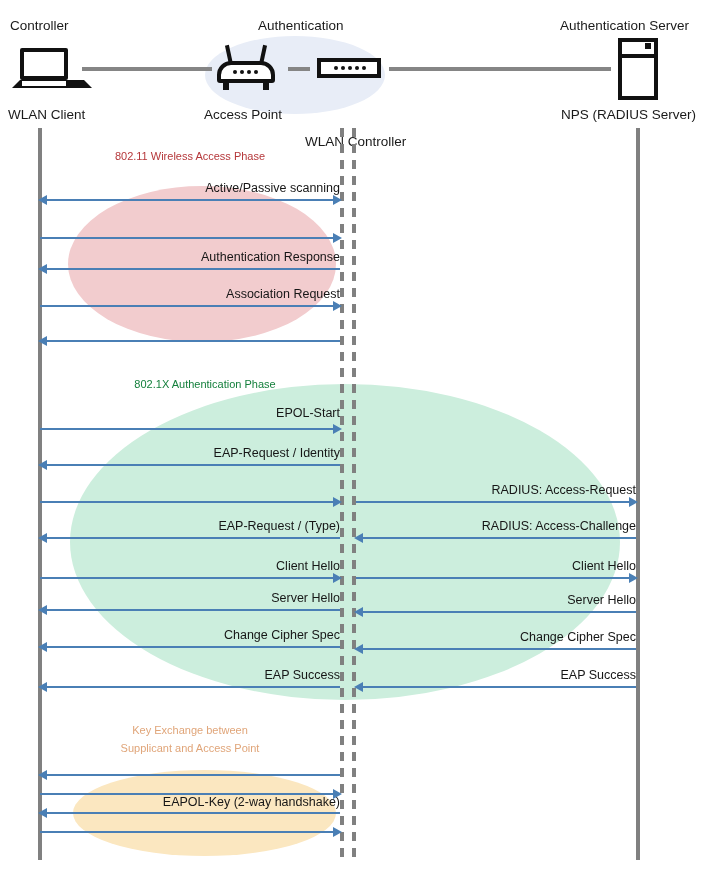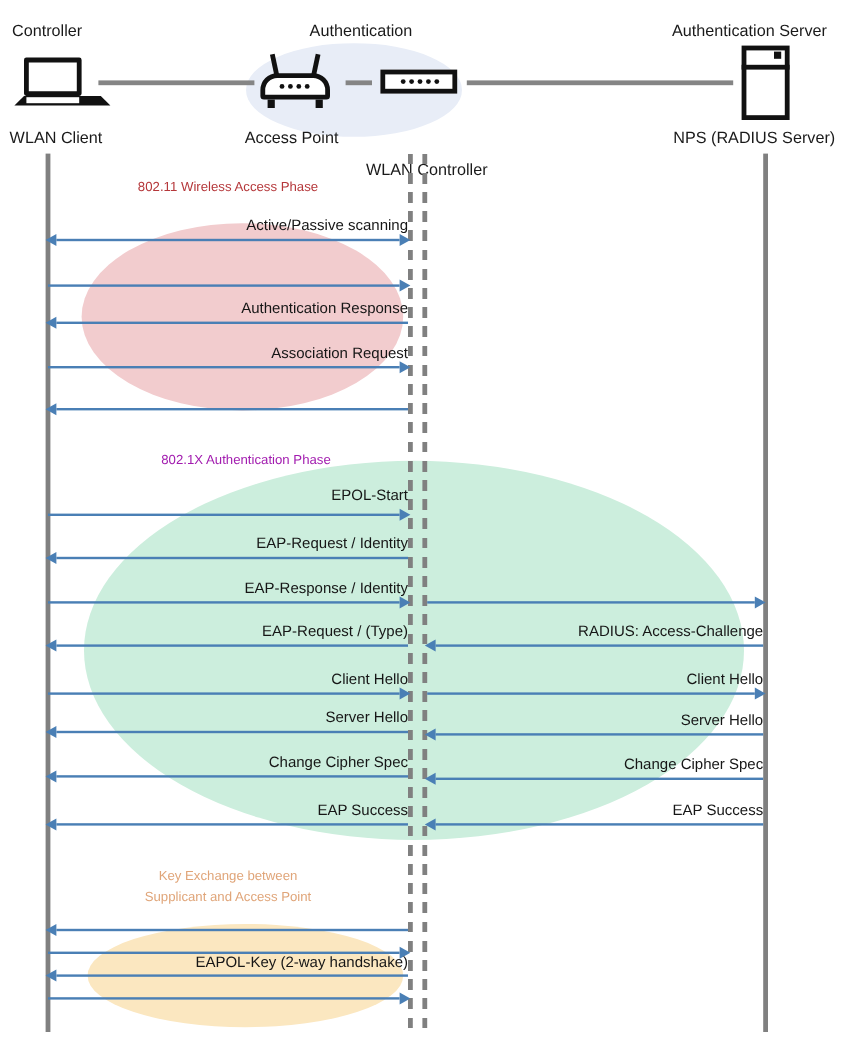--- a/index.html
+++ b/index.html
@@ -121,21 +121,21 @@
   <div class="ellipse" style="left:68px;top:186px;width:268px;height:156px;background:#f2ccce;"></div>
   <div class="ellipse" style="left:70px;top:384px;width:550px;height:316px;background:#cceedd;"></div>
   <div class="ellipse" style="left:73px;top:770px;width:263px;height:86px;background:#fbe7c0;"></div>
 
   <div class="lifeline" style="left:38px;top:128px;height:732px;"></div>
   <div class="dashline" style="left:340px;top:128px;height:732px;"></div>
   <div class="dashline" style="left:352px;top:128px;height:732px;"></div>
   <div class="lifeline" style="left:636px;top:128px;height:732px;"></div>
 
   <div class="phase-cap" style="left:80px;top:147px;width:220px;color:#b5373a;">802.11 Wireless Access Phase</div>
-  <div class="phase-cap" style="left:95px;top:375px;width:220px;color:#a21caf;">802.1X Authentication Phase</div>
+  <div class="phase-cap" style="left:95px;top:375px;width:220px;color:#15803d;">802.1X Authentication Phase</div>
   <div class="phase-cap" style="left:85px;top:721px;width:210px;color:#e0a579;">Key Exchange between
 Supplicant and Access Point</div>
 
   <div class="msg-lbl" style="left:40px;top:181px;width:300px;">Active/Passive scanning</div>
   <div class="arrow" style="left:47px;top:199px;width:286px;">
     <div class="ah ah-r"></div>
       <div class="ah ah-l"></div>
     </div>
 
   <div class="arrow" style="left:40px;top:237px;width:293px;">
@@ -159,21 +159,20 @@
   <div class="msg-lbl" style="left:40px;top:406px;width:300px;">EPOL-Start</div>
   <div class="arrow" style="left:40px;top:428px;width:293px;">
     <div class="ah ah-r"></div>
     </div>
 
   <div class="msg-lbl" style="left:40px;top:446px;width:300px;">EAP-Request / Identity</div>
   <div class="arrow" style="left:47px;top:464px;width:293px;">
     <div class="ah ah-l"></div>
     </div>
 
-  <div class="msg-lbl" style="left:40px;top:483px;width:300px;">EAP-Response / Identity</div>
   <div class="arrow" style="left:40px;top:501px;width:293px;">
     <div class="ah ah-r"></div>
     </div>
 
   <div class="msg-lbl" style="left:40px;top:519px;width:300px;">EAP-Request / (Type)</div>
   <div class="arrow" style="left:47px;top:537px;width:293px;">
     <div class="ah ah-l"></div>
     </div>
 
   <div class="msg-lbl" style="left:40px;top:559px;width:300px;">Client Hello</div>
@@ -206,20 +205,21 @@
 
   <div class="msg-lbl" style="left:40px;top:795px;width:300px;background:transparent;">EAPOL-Key (2-way handshake)</div>
   <div class="arrow" style="left:47px;top:812px;width:293px;">
     <div class="ah ah-l"></div>
     </div>
 
   <div class="arrow" style="left:40px;top:831px;width:293px;">
     <div class="ah ah-r"></div>
     </div>
 
+  <div class="msg-lbl" style="left:356px;top:483px;width:280px;">RADIUS: Access-Request</div>
   <div class="arrow" style="left:356px;top:501px;width:273px;">
     <div class="ah ah-r"></div>
     </div>
 
   <div class="msg-lbl" style="left:356px;top:519px;width:280px;">RADIUS: Access-Challenge</div>
   <div class="arrow" style="left:363px;top:537px;width:273px;">
     <div class="ah ah-l"></div>
     </div>
 
   <div class="msg-lbl" style="left:356px;top:559px;width:280px;">Client Hello</div>

